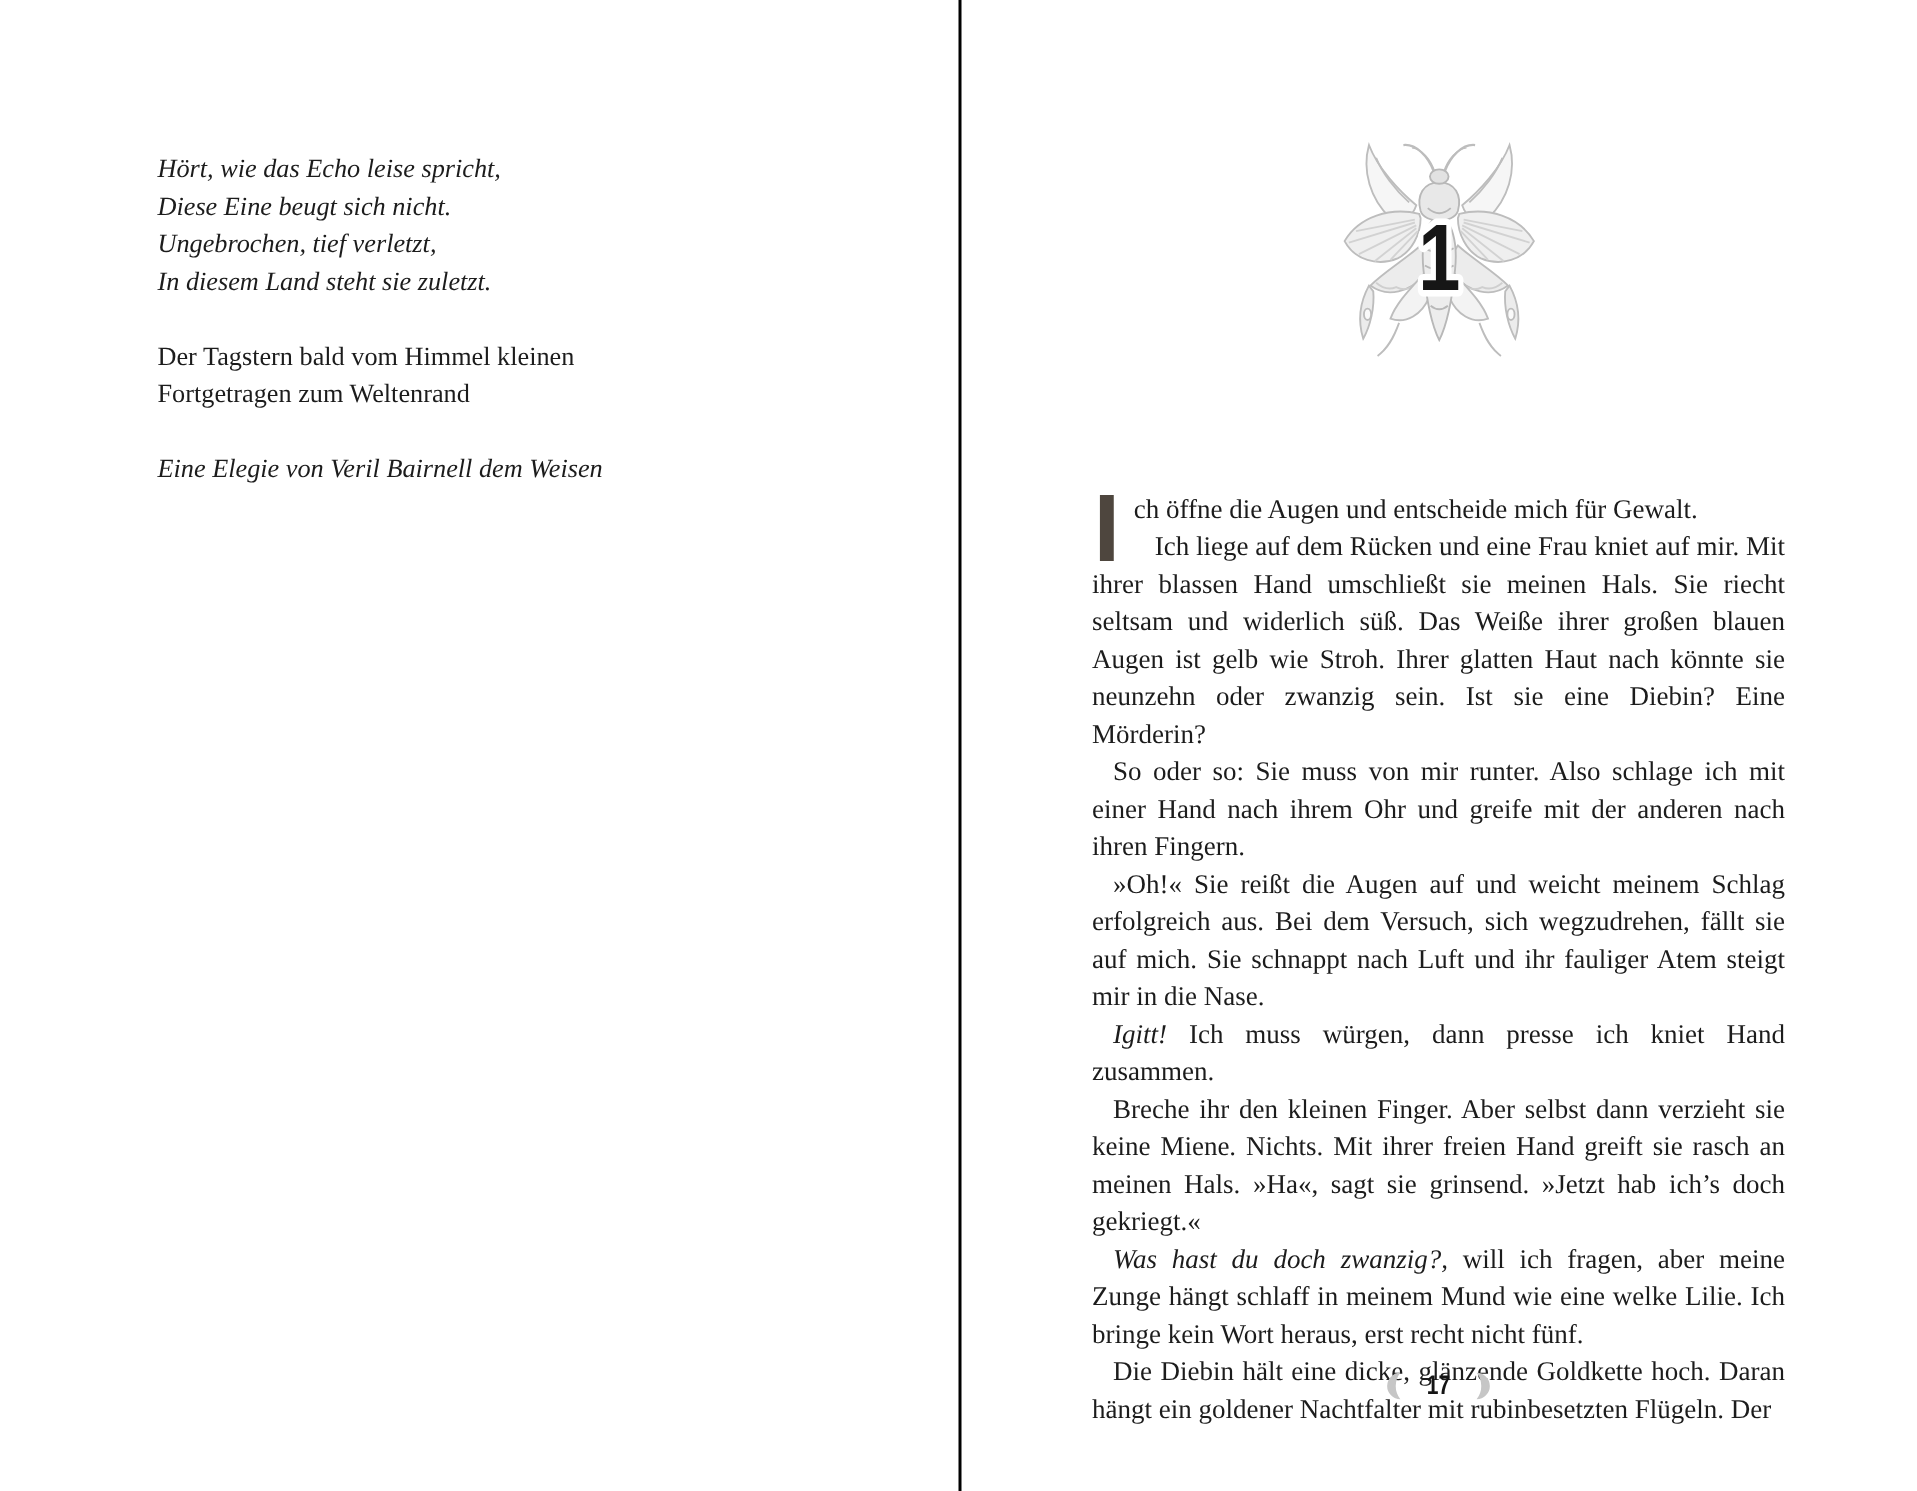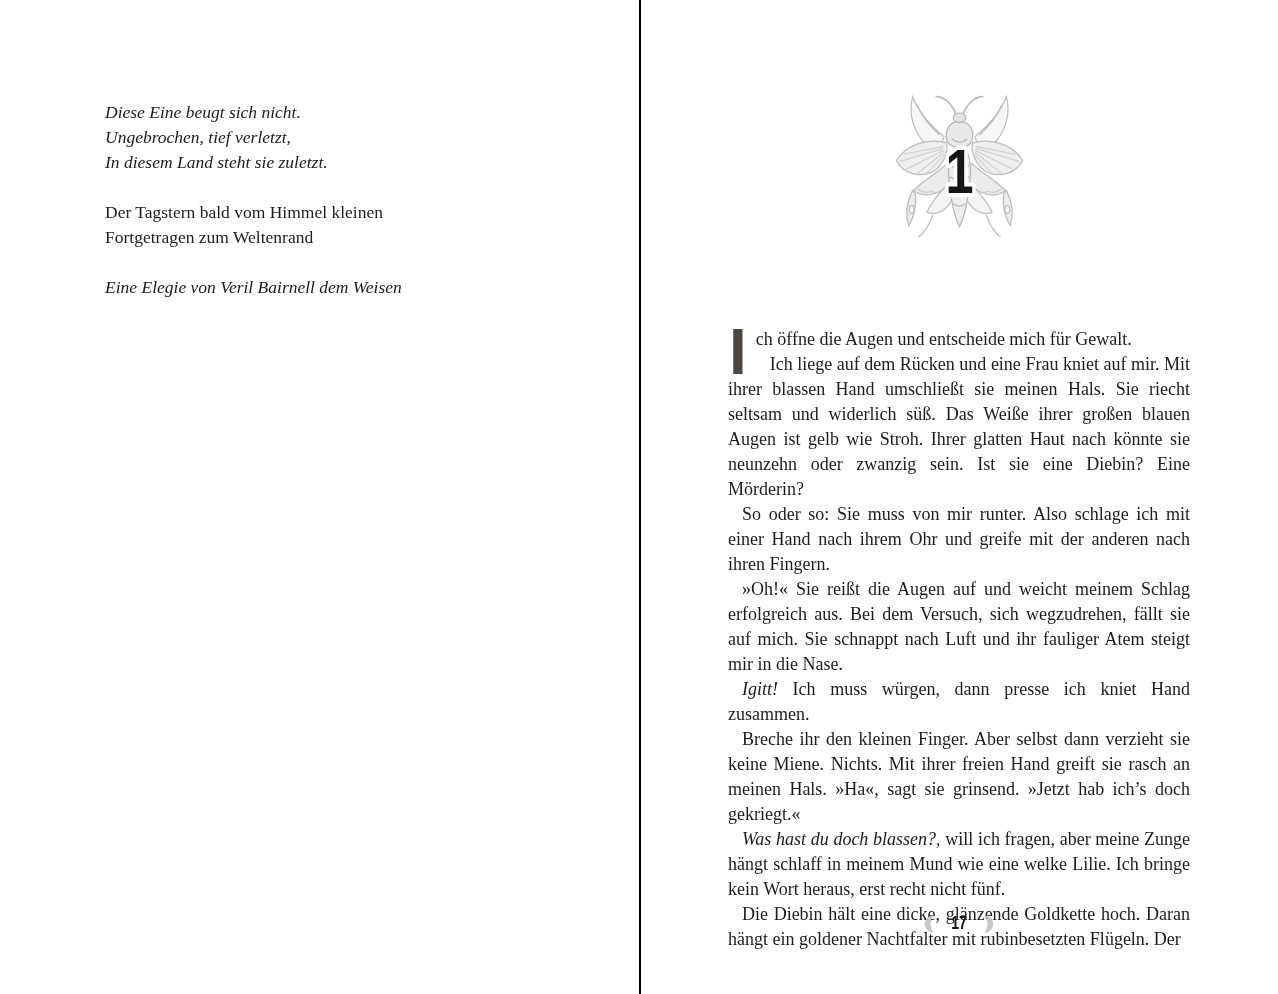--- a/index.html
+++ b/index.html
@@ -82,20 +82,21 @@
 </head>
 <body>
 
 <div class="spread">
 
   <div class="divider"></div>
 
   <section>
     <div class="poem">
       <div class="stanza italic">
+          <div class="poem-line">Hört, wie das Echo leise spricht,</div>
           <div class="poem-line">Diese Eine beugt sich nicht.</div>
           <div class="poem-line">Ungebrochen, tief verletzt,</div>
           <div class="poem-line">In diesem Land steht sie zuletzt.</div>
         </div>
       <div class="stanza">
           <div class="poem-line">Der Tagstern bald vom Himmel kleinen</div>
           <div class="poem-line">Fortgetragen zum Weltenrand</div>
         </div>
       <div class="attribution italic">Eine Elegie von Veril Bairnell dem Weisen</div>
     </div>
@@ -151,21 +152,21 @@
       </svg>
     </div>
 
     <div class="body-text" id="bodyText">
         <p class="first"><span class="drop-cap">I</span><span>ch öffne die Augen und entscheide mich für Gewalt.</span></p>
         <p class="indent"><span>Ich liege auf dem Rücken und eine Frau kniet auf mir. Mit ihrer blassen Hand umschließt sie meinen Hals. Sie riecht seltsam und widerlich süß. Das Weiße ihrer großen blauen Augen ist gelb wie Stroh. Ihrer glatten Haut nach könnte sie neunzehn oder zwanzig sein. Ist sie eine Diebin? Eine Mörderin?</span></p>
         <p class="indent"><span>So oder so: Sie muss von mir runter. Also schlage ich mit einer Hand nach ihrem Ohr und greife mit der anderen nach ihren Fingern.</span></p>
         <p class="indent"><span>»Oh!« Sie reißt die Augen auf und weicht meinem Schlag erfolgreich aus. Bei dem Versuch, sich wegzudrehen, fällt sie auf mich. Sie schnappt nach Luft und ihr fauliger Atem steigt mir in die Nase.</span></p>
         <p class="indent"><span class="italic">Igitt!</span><span> Ich muss würgen, dann presse ich kniet Hand zusammen.</span></p>
         <p class="indent"><span>Breche ihr den kleinen Finger. Aber selbst dann verzieht sie keine Miene. Nichts. Mit ihrer freien Hand greift sie rasch an meinen Hals. »Ha«, sagt sie grinsend. »Jetzt hab ich’s doch gekriegt.«</span></p>
-        <p class="indent"><span class="italic">Was hast du doch blassen?,</span><span> will ich fragen, aber meine Zunge hängt schlaff in meinem Mund wie eine welke Lilie. Ich bringe kein Wort heraus, erst recht nicht fünf.</span></p>
+        <p class="indent"><span class="italic">Was hast du doch zwanzig?,</span><span> will ich fragen, aber meine Zunge hängt schlaff in meinem Mund wie eine welke Lilie. Ich bringe kein Wort heraus, erst recht nicht fünf.</span></p>
         <p class="indent"><span>Die Diebin hält eine dicke, glänzende Goldkette hoch. Daran hängt ein goldener Nachtfalter mit rubinbesetzten Flügeln. Der</span></p>
       </div>
 
     <div class="folio">
       <svg class="crescent" width="15" height="20" viewBox="0 0 17 22" xmlns="http://www.w3.org/2000/svg">
         <path d="M12,1 A10,10 0 0 0 12,21 A16,16 0 0 1 12,1 Z" fill="#c6c6c6"></path>
       </svg>
       <span class="folio-number">17</span>
       <svg class="crescent" width="15" height="20" viewBox="0 0 17 22" xmlns="http://www.w3.org/2000/svg">
         <path d="M5,1 A10,10 0 0 1 5,21 A16,16 0 0 0 5,1 Z" fill="#c6c6c6"></path>

